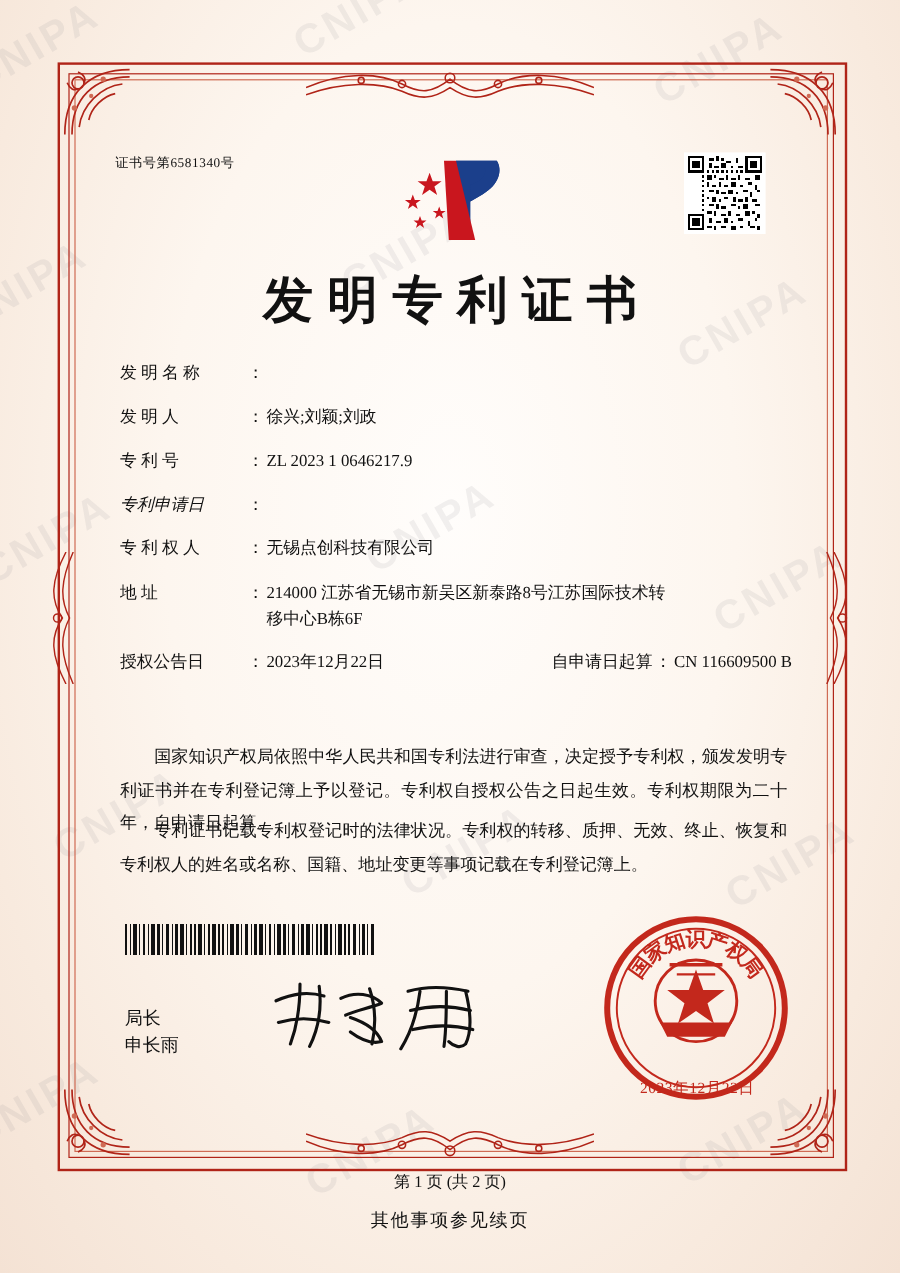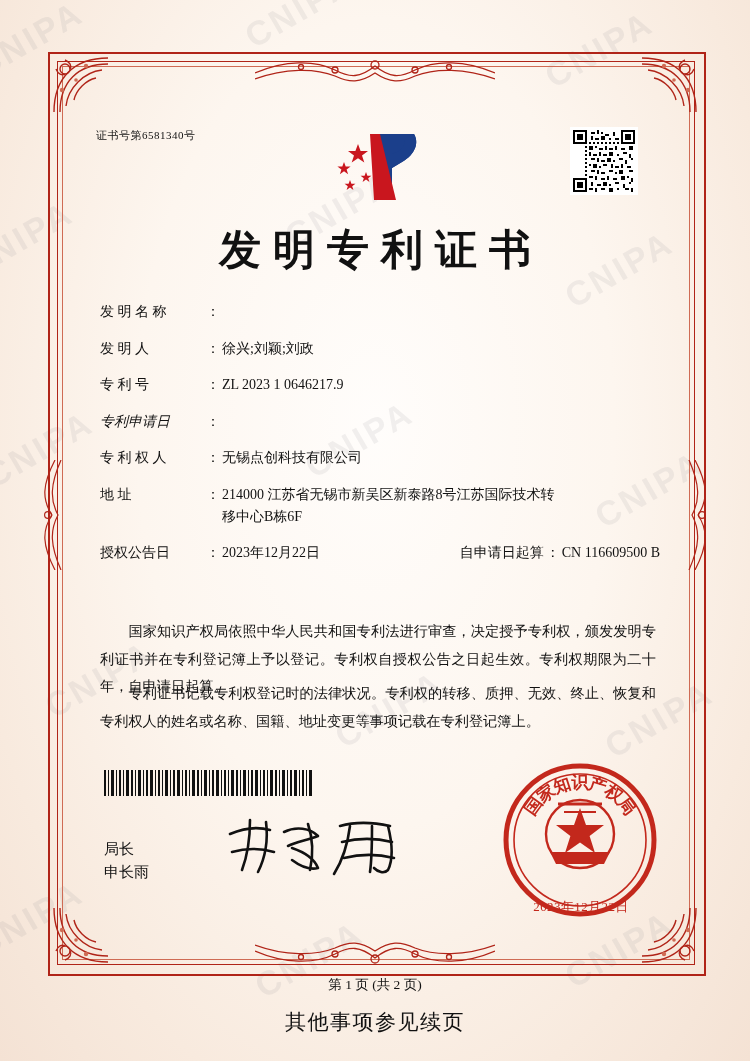--- a/index.html
+++ b/index.html
@@ -259,21 +259,21 @@
     text-align: center;
     font-size: 13.5px;
     color: #111;
     z-index: 5;
   }
   .footer-note {
     position: absolute;
     left: 0; right: 0;
     top: 1008px;
     text-align: center;
-    font-size: 21px;
+    font-size: 15px;
     letter-spacing: 1.5px;
     color: #111;
     z-index: 5;
   }
 </style>
 </head>
 <body>
 
 <div class="page">
 

